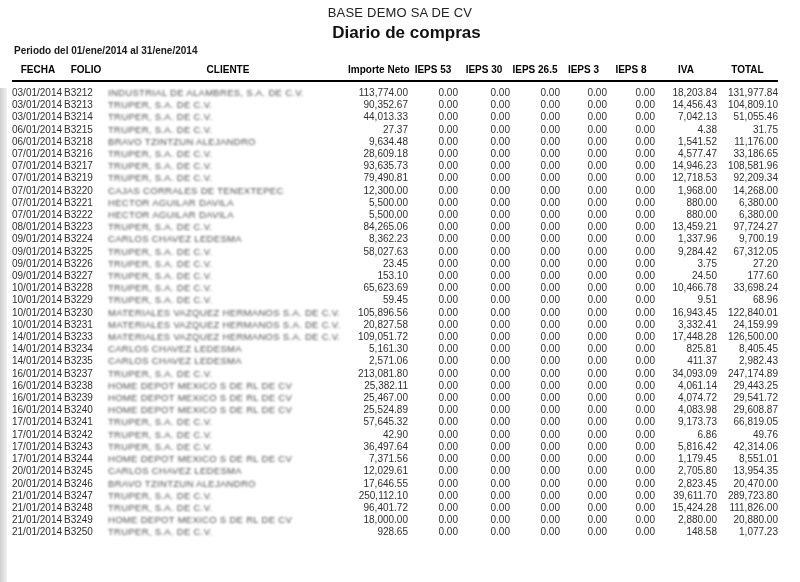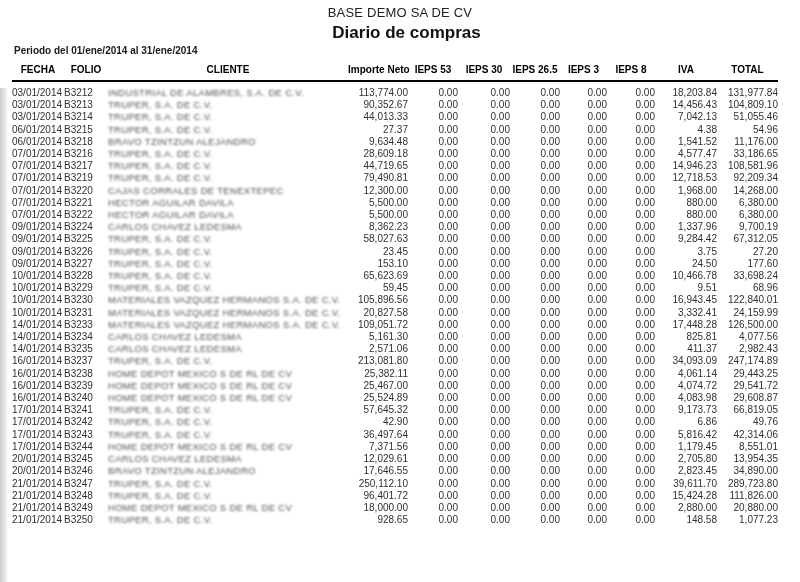--- a/index.html
+++ b/index.html
@@ -123,21 +123,21 @@
           <td>06/01/2014</td>
           <td>B3215</td>
           <td class="cliente">TRUPER, S.A. DE C.V.</td>
           <td class="num">27.37</td>
           <td class="num">0.00</td>
           <td class="num">0.00</td>
           <td class="num">0.00</td>
           <td class="num">0.00</td>
           <td class="num">0.00</td>
           <td class="num">4.38</td>
-          <td class="num">54.96</td>
+          <td class="num">31.75</td>
         </tr>
         <tr>
           <td>06/01/2014</td>
           <td>B3218</td>
           <td class="cliente">BRAVO TZINTZUN ALEJANDRO</td>
           <td class="num">9,634.48</td>
           <td class="num">0.00</td>
           <td class="num">0.00</td>
           <td class="num">0.00</td>
           <td class="num">0.00</td>
@@ -155,21 +155,21 @@
           <td class="num">0.00</td>
           <td class="num">0.00</td>
           <td class="num">0.00</td>
           <td class="num">4,577.47</td>
           <td class="num">33,186.65</td>
         </tr>
         <tr>
           <td>07/01/2014</td>
           <td>B3217</td>
           <td class="cliente">TRUPER, S.A. DE C.V.</td>
-          <td class="num">44,719.65</td>
+          <td class="num">93,635.73</td>
           <td class="num">0.00</td>
           <td class="num">0.00</td>
           <td class="num">0.00</td>
           <td class="num">0.00</td>
           <td class="num">0.00</td>
           <td class="num">14,946.23</td>
           <td class="num">108,581.96</td>
         </tr>
         <tr>
           <td>07/01/2014</td>
@@ -217,20 +217,33 @@
           <td class="num">5,500.00</td>
           <td class="num">0.00</td>
           <td class="num">0.00</td>
           <td class="num">0.00</td>
           <td class="num">0.00</td>
           <td class="num">0.00</td>
           <td class="num">880.00</td>
           <td class="num">6,380.00</td>
         </tr>
         <tr>
+          <td>08/01/2014</td>
+          <td>B3223</td>
+          <td class="cliente">TRUPER, S.A. DE C.V.</td>
+          <td class="num">84,265.06</td>
+          <td class="num">0.00</td>
+          <td class="num">0.00</td>
+          <td class="num">0.00</td>
+          <td class="num">0.00</td>
+          <td class="num">0.00</td>
+          <td class="num">13,459.21</td>
+          <td class="num">97,724.27</td>
+        </tr>
+        <tr>
           <td>09/01/2014</td>
           <td>B3224</td>
           <td class="cliente">CARLOS CHAVEZ LEDESMA</td>
           <td class="num">8,362.23</td>
           <td class="num">0.00</td>
           <td class="num">0.00</td>
           <td class="num">0.00</td>
           <td class="num">0.00</td>
           <td class="num">0.00</td>
           <td class="num">1,337.96</td>
@@ -344,21 +357,21 @@
           <td>14/01/2014</td>
           <td>B3234</td>
           <td class="cliente">CARLOS CHAVEZ LEDESMA</td>
           <td class="num">5,161.30</td>
           <td class="num">0.00</td>
           <td class="num">0.00</td>
           <td class="num">0.00</td>
           <td class="num">0.00</td>
           <td class="num">0.00</td>
           <td class="num">825.81</td>
-          <td class="num">4,077.56</td>
+          <td class="num">8,405.45</td>
         </tr>
         <tr>
           <td>14/01/2014</td>
           <td>B3235</td>
           <td class="cliente">CARLOS CHAVEZ LEDESMA</td>
           <td class="num">2,571.06</td>
           <td class="num">0.00</td>
           <td class="num">0.00</td>
           <td class="num">0.00</td>
           <td class="num">0.00</td>
@@ -487,21 +500,21 @@
           <td>20/01/2014</td>
           <td>B3246</td>
           <td class="cliente">BRAVO TZINTZUN ALEJANDRO</td>
           <td class="num">17,646.55</td>
           <td class="num">0.00</td>
           <td class="num">0.00</td>
           <td class="num">0.00</td>
           <td class="num">0.00</td>
           <td class="num">0.00</td>
           <td class="num">2,823.45</td>
-          <td class="num">34,890.00</td>
+          <td class="num">20,470.00</td>
         </tr>
         <tr>
           <td>21/01/2014</td>
           <td>B3247</td>
           <td class="cliente">TRUPER, S.A. DE C.V.</td>
           <td class="num">250,112.10</td>
           <td class="num">0.00</td>
           <td class="num">0.00</td>
           <td class="num">0.00</td>
           <td class="num">0.00</td>

